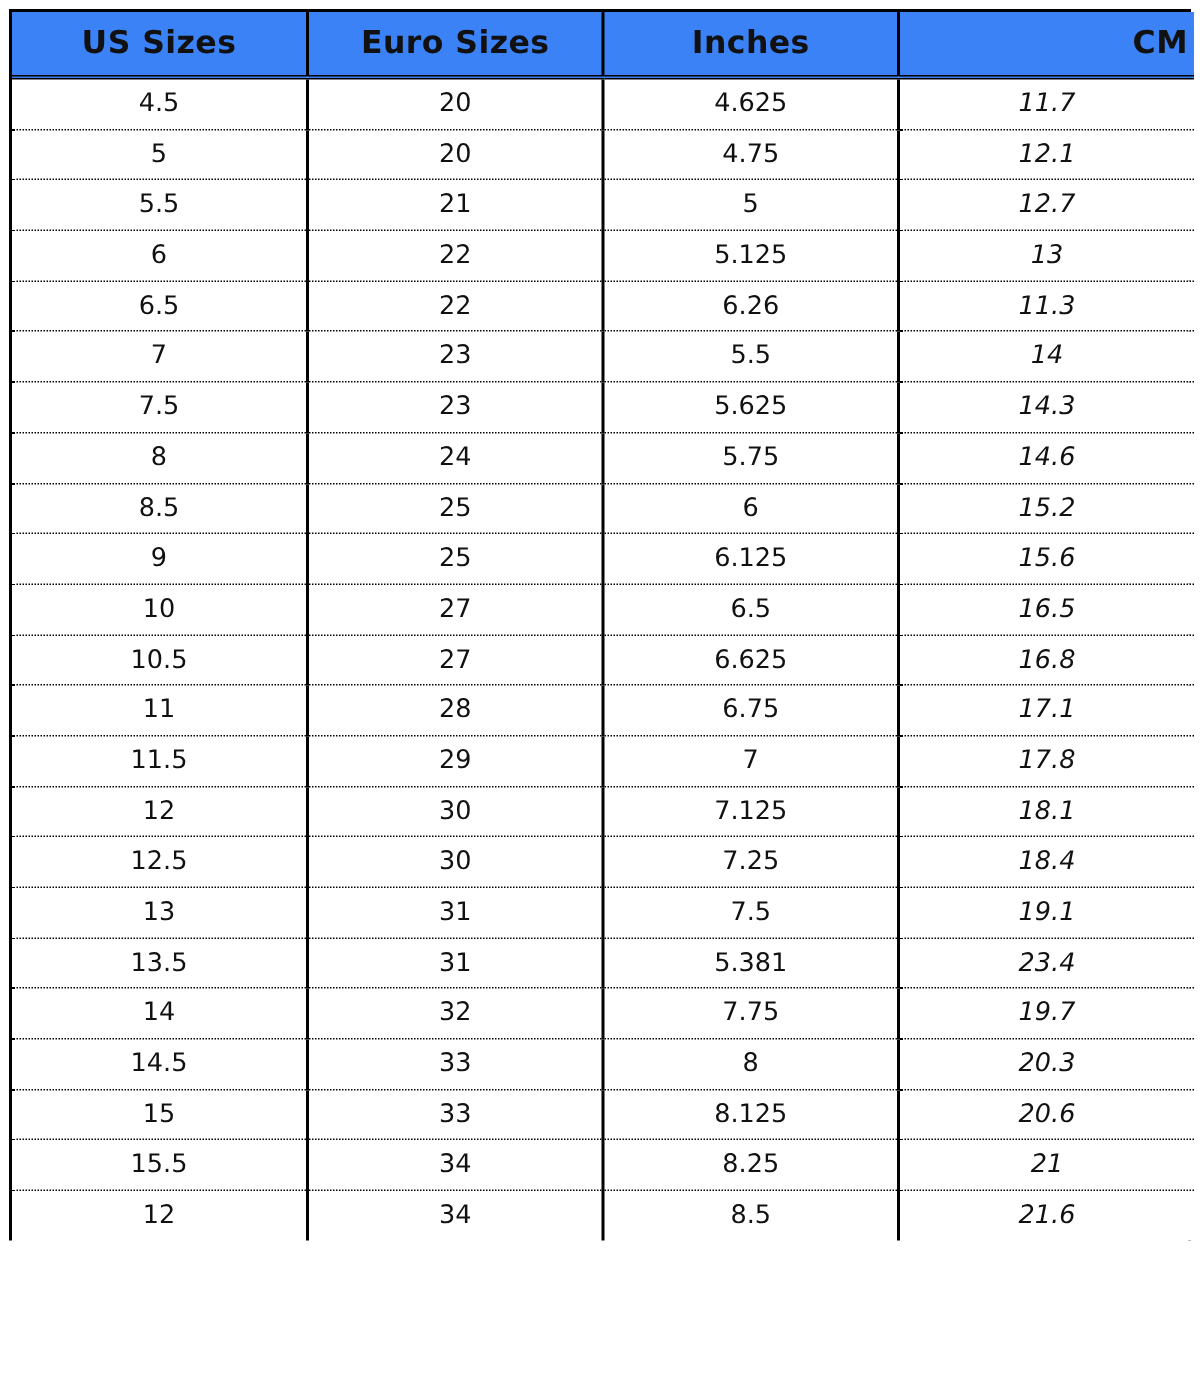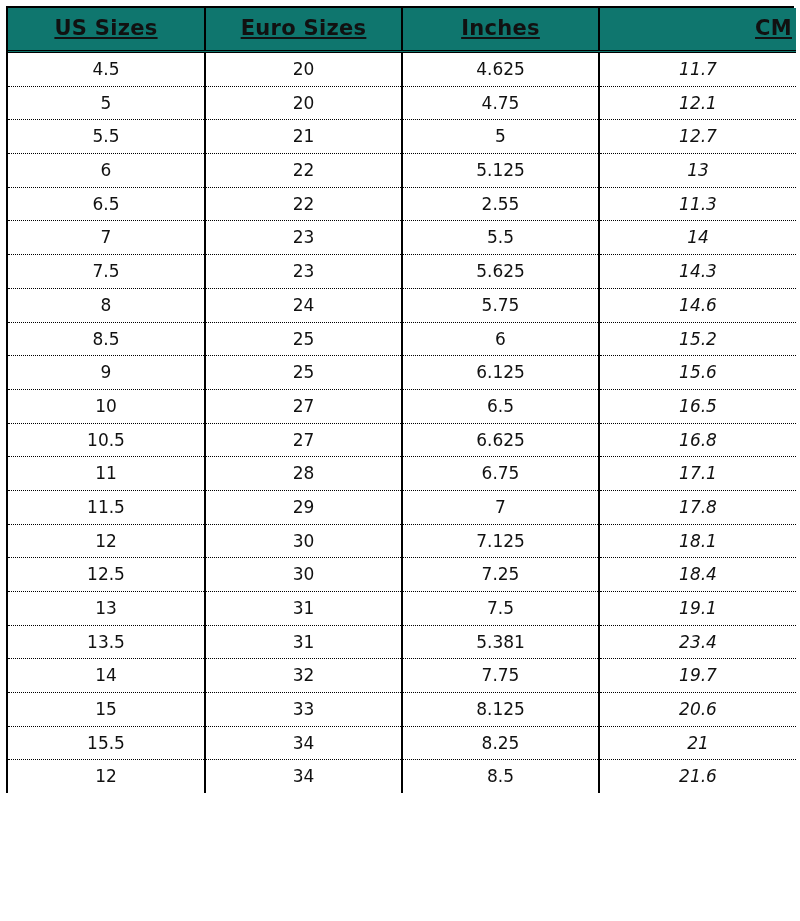--- a/index.html
+++ b/index.html
@@ -31,23 +31,22 @@
   table.size-chart col.c3 { width: 197px; }
 
   thead th {
     font-size: 21px;
     font-weight: bold;
     letter-spacing: 0.3px;
     text-align: center;
     padding: 8px 4px 10px 4px;
     border-right: 2px solid #000000;
     border-bottom: 3px double #000000;
-    background: #0f766e;
+    background: #3b82f6;
     white-space: nowrap;
-    text-decoration: underline;
   }
   thead th:last-child { border-right: none; text-align: right; }
 
   tbody td {
     font-size: 17px;
     text-align: center;
     padding: 7px 4px 7px 4px;
     border-right: 2px solid #000000;
     border-bottom: 1px dotted #000000;
     background: #ffffff;
@@ -103,21 +102,21 @@
           </tr>
           <tr>
             <td>6</td>
             <td>22</td>
             <td>5.125</td>
             <td>13</td>
           </tr>
           <tr>
             <td>6.5</td>
             <td>22</td>
-            <td>2.55</td>
+            <td>6.26</td>
             <td>11.3</td>
           </tr>
           <tr>
             <td>7</td>
             <td>23</td>
             <td>5.5</td>
             <td>14</td>
           </tr>
           <tr>
             <td>7.5</td>
@@ -191,20 +190,26 @@
             <td>5.381</td>
             <td>23.4</td>
           </tr>
           <tr>
             <td>14</td>
             <td>32</td>
             <td>7.75</td>
             <td>19.7</td>
           </tr>
           <tr>
+            <td>14.5</td>
+            <td>33</td>
+            <td>8</td>
+            <td>20.3</td>
+          </tr>
+          <tr>
             <td>15</td>
             <td>33</td>
             <td>8.125</td>
             <td>20.6</td>
           </tr>
           <tr>
             <td>15.5</td>
             <td>34</td>
             <td>8.25</td>
             <td>21</td>

